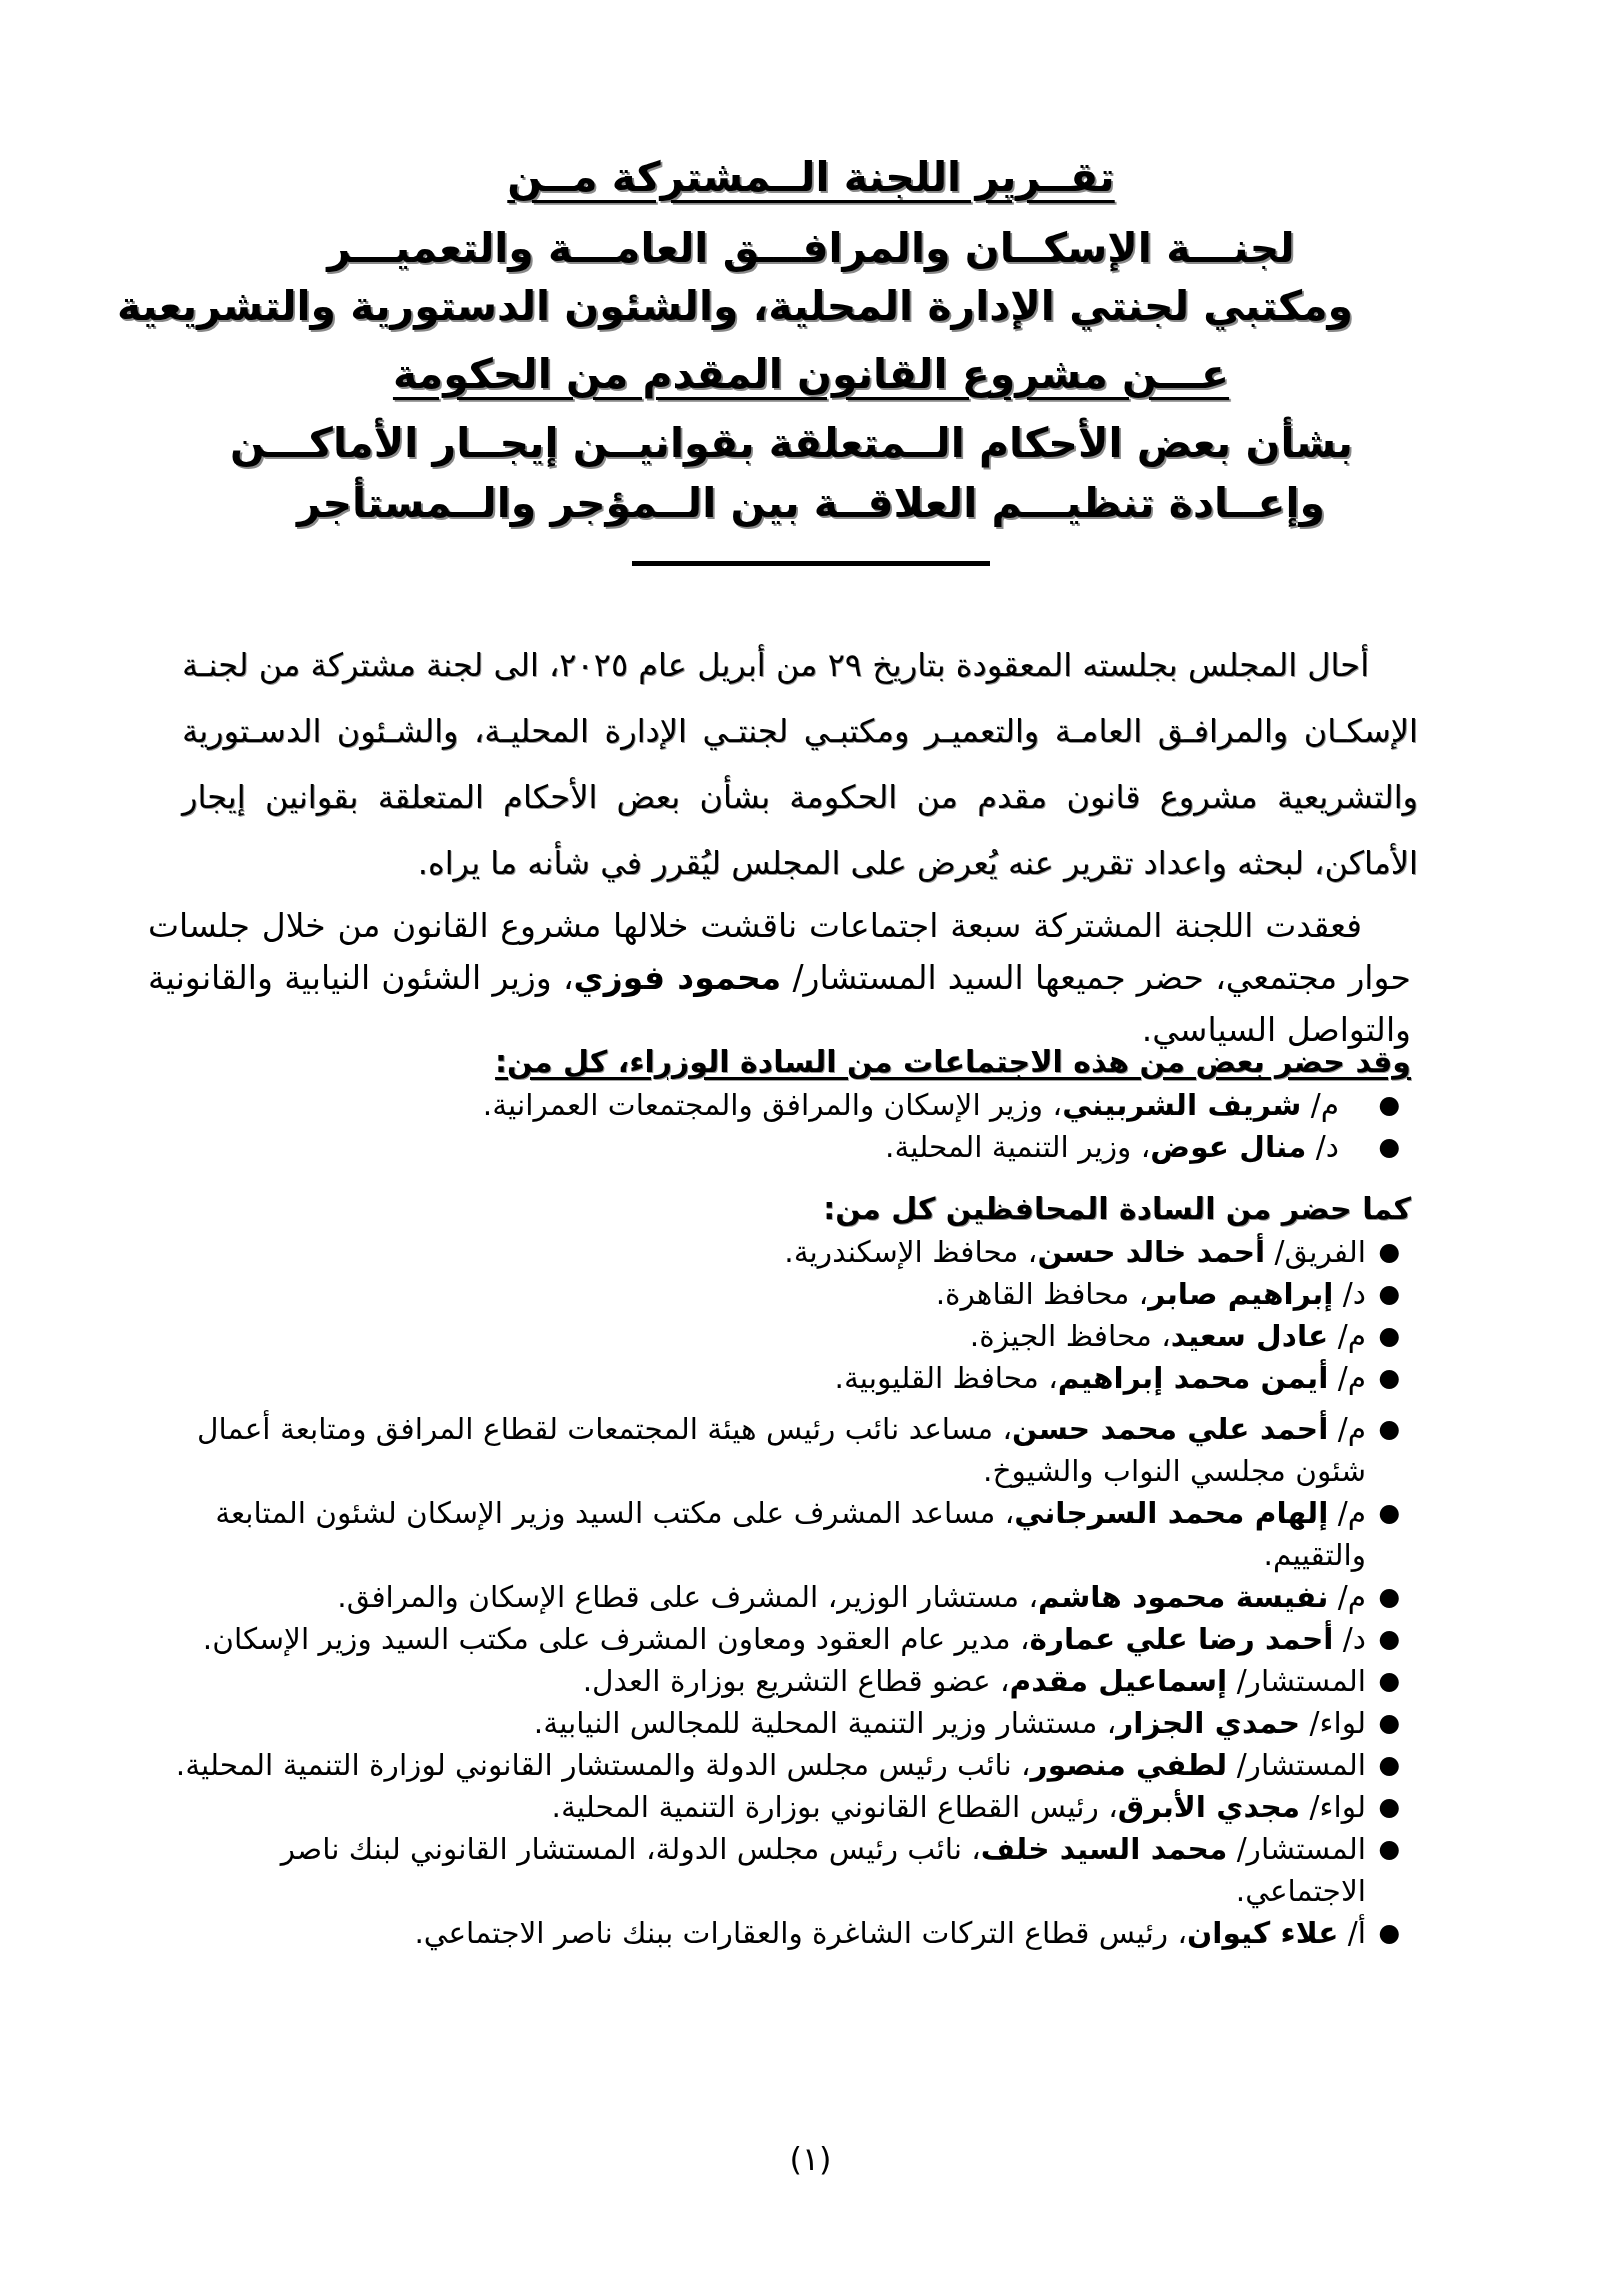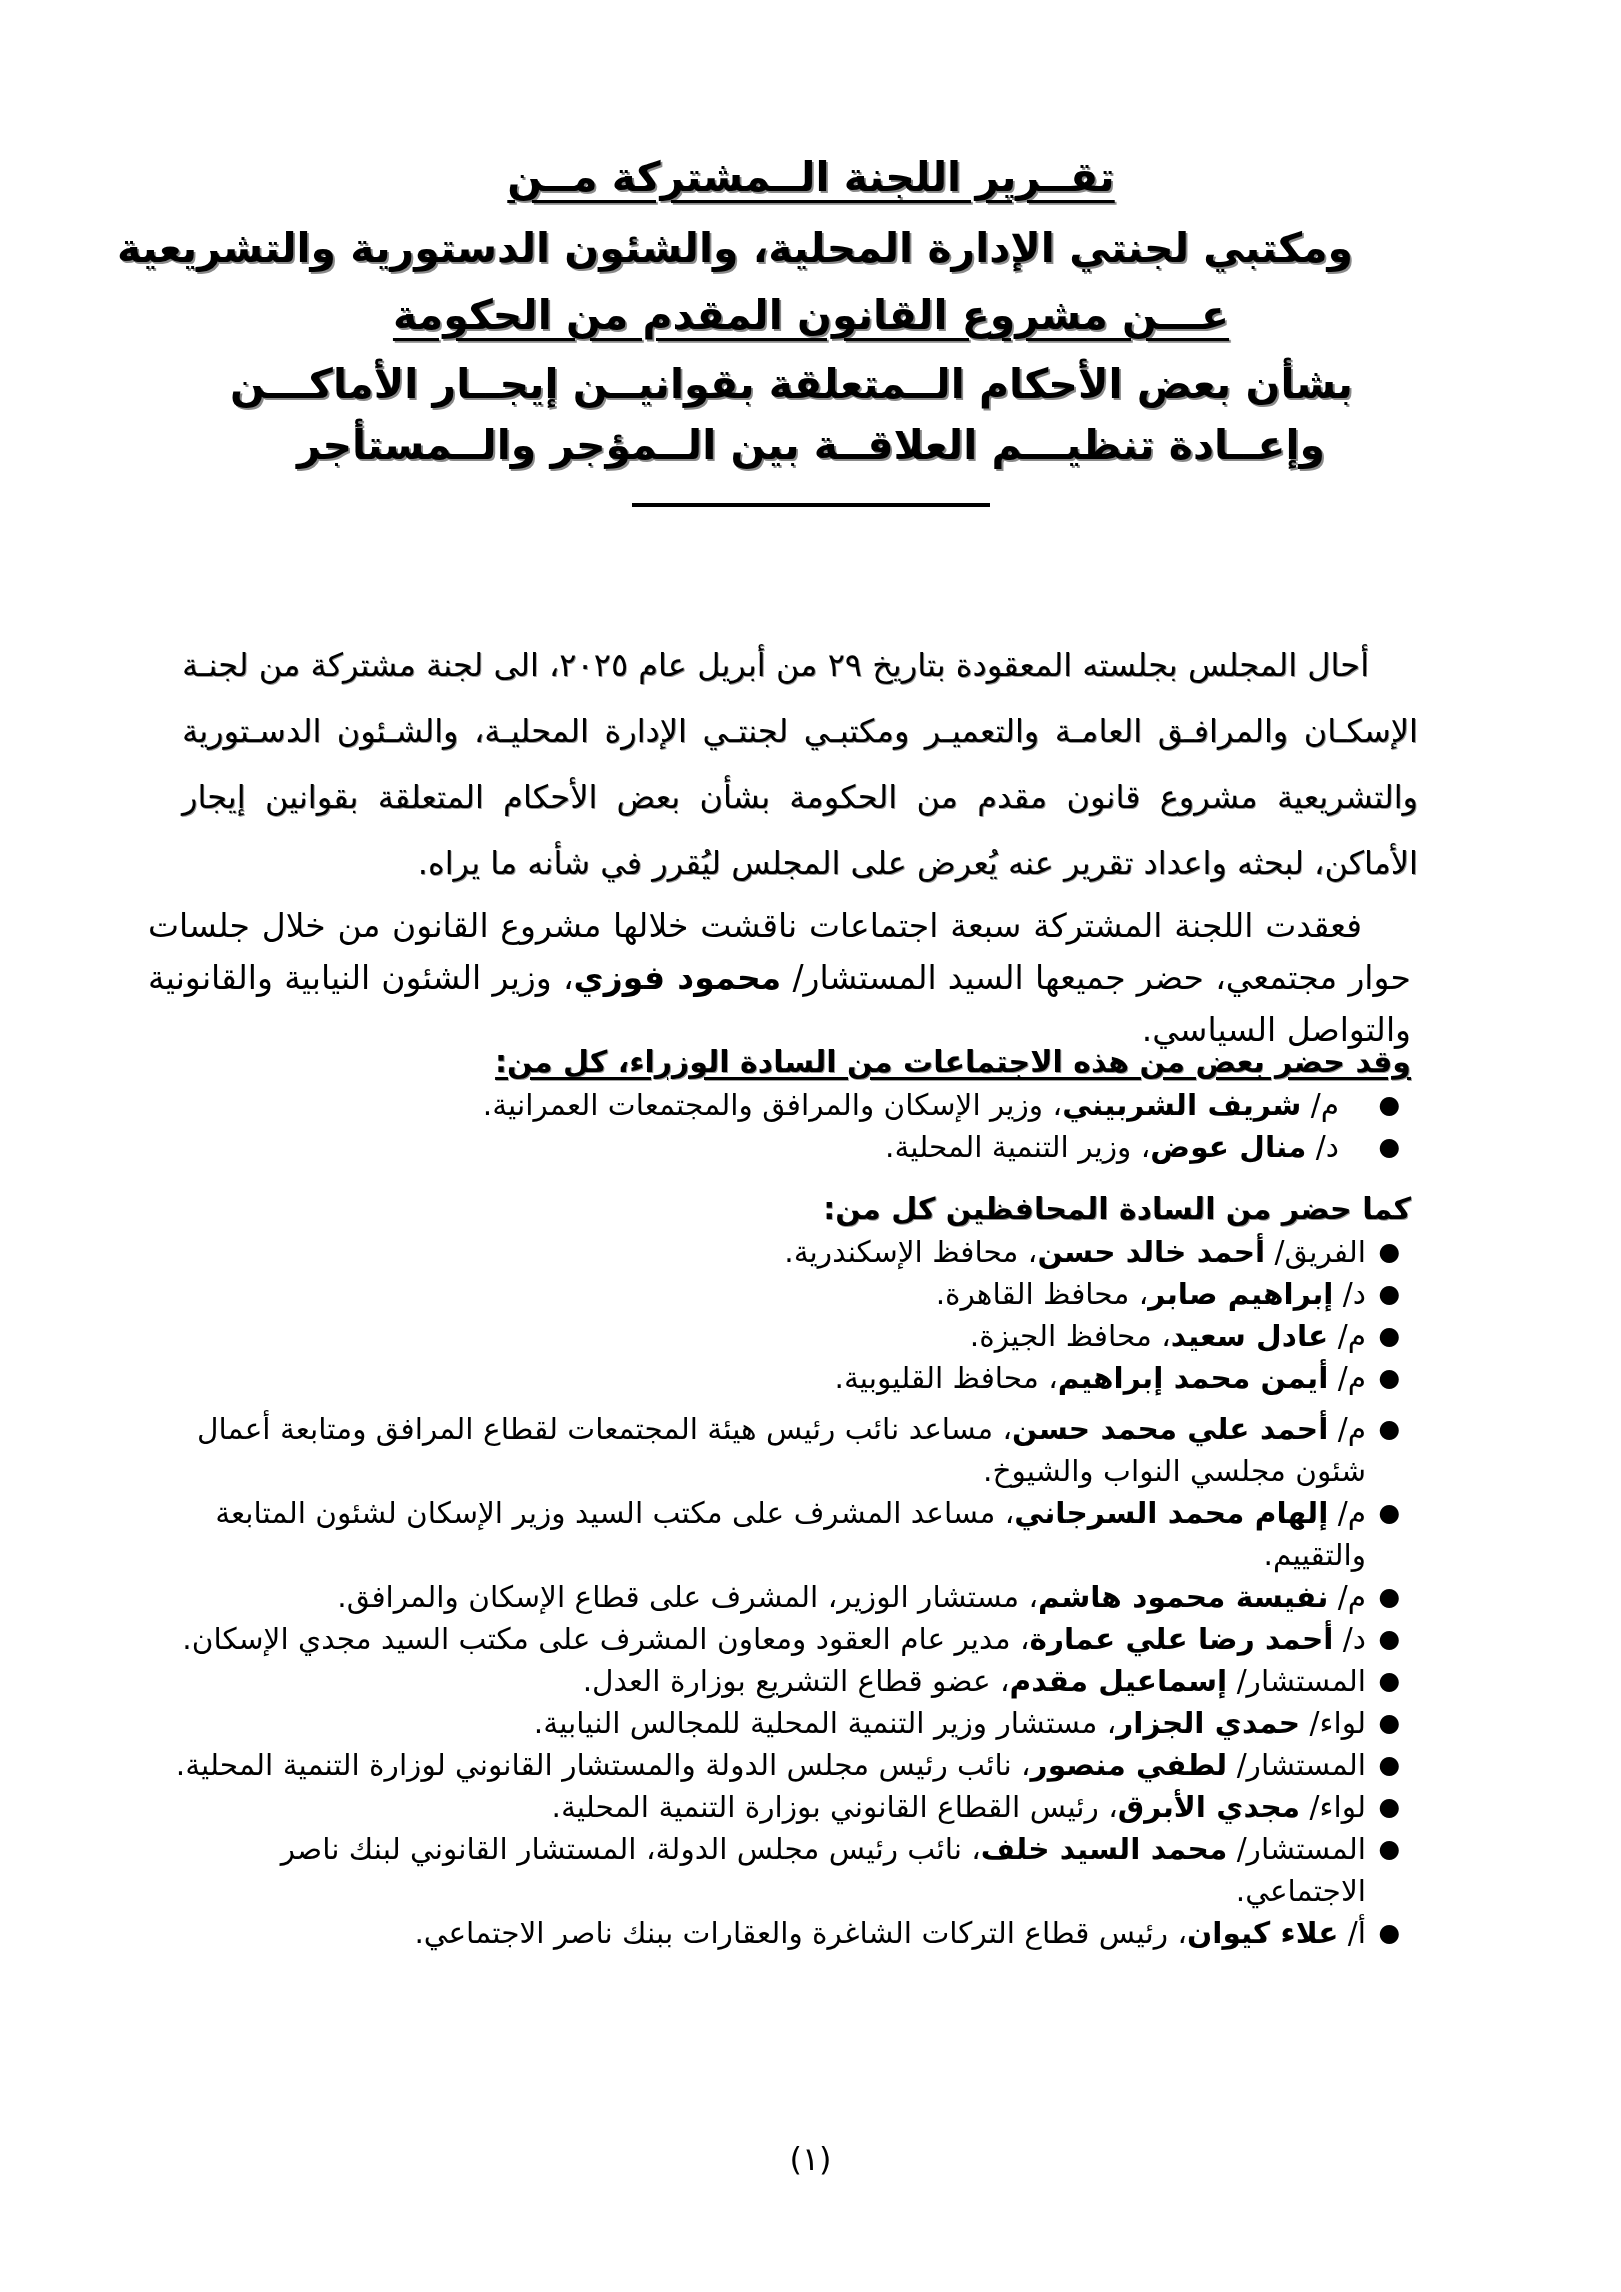--- a/index.html
+++ b/index.html
@@ -66,20 +66,21 @@
       font-size: 32px;
     }
   </style>
 </head>
 <body>
 
 <div class="page">
 
   <div class="title-block">
     <div class="title-line u t1">تقــرير اللجنة الــمشتركة مــن</div>
+    <div class="title-line t2">لجنـــة الإسكــان والمرافـــق العامـــة والتعميـــر</div>
     <div class="title-line t3">ومكتبي لجنتي الإدارة المحلية، والشئون الدستورية والتشريعية</div>
     <div class="title-line u t4">عـــن مشروع القانون المقدم من الحكومة</div>
     <div class="title-line t5">بشأن بعض الأحكام الــمتعلقة بقوانيــن إيجــار الأماكـــن</div>
     <div class="title-line">وإعــادة تنظيـــم العلاقــة بين الــمؤجر والــمستأجر</div>
     <div class="sep"></div>
   </div>
 
   <p class="intro">أحال المجلس بجلسته المعقودة بتاريخ ٢٩ من أبريل عام ٢٠٢٥، الى لجنة مشتركة من لجنـة الإسكـان والمرافـق العامـة والتعميـر ومكتبـي لجنتـي الإدارة المحليـة، والشـئون الدسـتورية والتشريعية مشروع قانون مقدم من الحكومة بشأن بعض الأحكام المتعلقة بقوانين إيجار الأماكن، لبحثه واعداد تقرير عنه يُعرض على المجلس ليُقرر في شأنه ما يراه.</p>
 
   <p class="para2"><span>فعقدت اللجنة المشتركة سبعة اجتماعات ناقشت خلالها مشروع القانون من خلال جلسات حوار مجتمعي، حضر جميعها السيد المستشار/ </span><b>محمود فوزي</b><span>، وزير الشئون النيابية والقانونية والتواصل السياسي.</span></p>
@@ -104,21 +105,21 @@
         <li><span class="bullet">●</span><span>م/ </span><b>عادل سعيد</b><span>، محافظ الجيزة.</span></li>
         <li><span class="bullet">●</span><span>م/ </span><b>أيمن محمد إبراهيم</b><span>، محافظ القليوبية.</span></li>
       </ul>
     </div>
 
     <div class="section s3">
       <ul class="att">
         <li><span class="bullet">●</span><span>م/ </span><b>أحمد علي محمد حسن</b><span>، مساعد نائب رئيس هيئة المجتمعات لقطاع المرافق ومتابعة أعمال شئون مجلسي النواب والشيوخ.</span></li>
         <li><span class="bullet">●</span><span>م/ </span><b>إلهام محمد السرجاني</b><span>، مساعد المشرف على مكتب السيد وزير الإسكان لشئون المتابعة والتقييم.</span></li>
         <li><span class="bullet">●</span><span>م/ </span><b>نفيسة محمود هاشم</b><span>، مستشار الوزير، المشرف على قطاع الإسكان والمرافق.</span></li>
-        <li><span class="bullet">●</span><span>د/ </span><b>أحمد رضا علي عمارة</b><span>، مدير عام العقود ومعاون المشرف على مكتب السيد مجدي الإسكان.</span></li>
+        <li><span class="bullet">●</span><span>د/ </span><b>أحمد رضا علي عمارة</b><span>، مدير عام العقود ومعاون المشرف على مكتب السيد وزير الإسكان.</span></li>
         <li><span class="bullet">●</span><span>المستشار/ </span><b>إسماعيل مقدم</b><span>، عضو قطاع التشريع بوزارة العدل.</span></li>
         <li><span class="bullet">●</span><span>لواء/ </span><b>حمدي الجزار</b><span>، مستشار وزير التنمية المحلية للمجالس النيابية.</span></li>
         <li><span class="bullet">●</span><span>المستشار/ </span><b>لطفي منصور</b><span>، نائب رئيس مجلس الدولة والمستشار القانوني لوزارة التنمية المحلية.</span></li>
         <li><span class="bullet">●</span><span>لواء/ </span><b>مجدي الأبرق</b><span>، رئيس القطاع القانوني بوزارة التنمية المحلية.</span></li>
         <li><span class="bullet">●</span><span>المستشار/ </span><b>محمد السيد خلف</b><span>، نائب رئيس مجلس الدولة، المستشار القانوني لبنك ناصر الاجتماعي.</span></li>
         <li><span class="bullet">●</span><span>أ/ </span><b>علاء كيوان</b><span>، رئيس قطاع التركات الشاغرة والعقارات ببنك ناصر الاجتماعي.</span></li>
       </ul>
     </div>
   </div>
 

